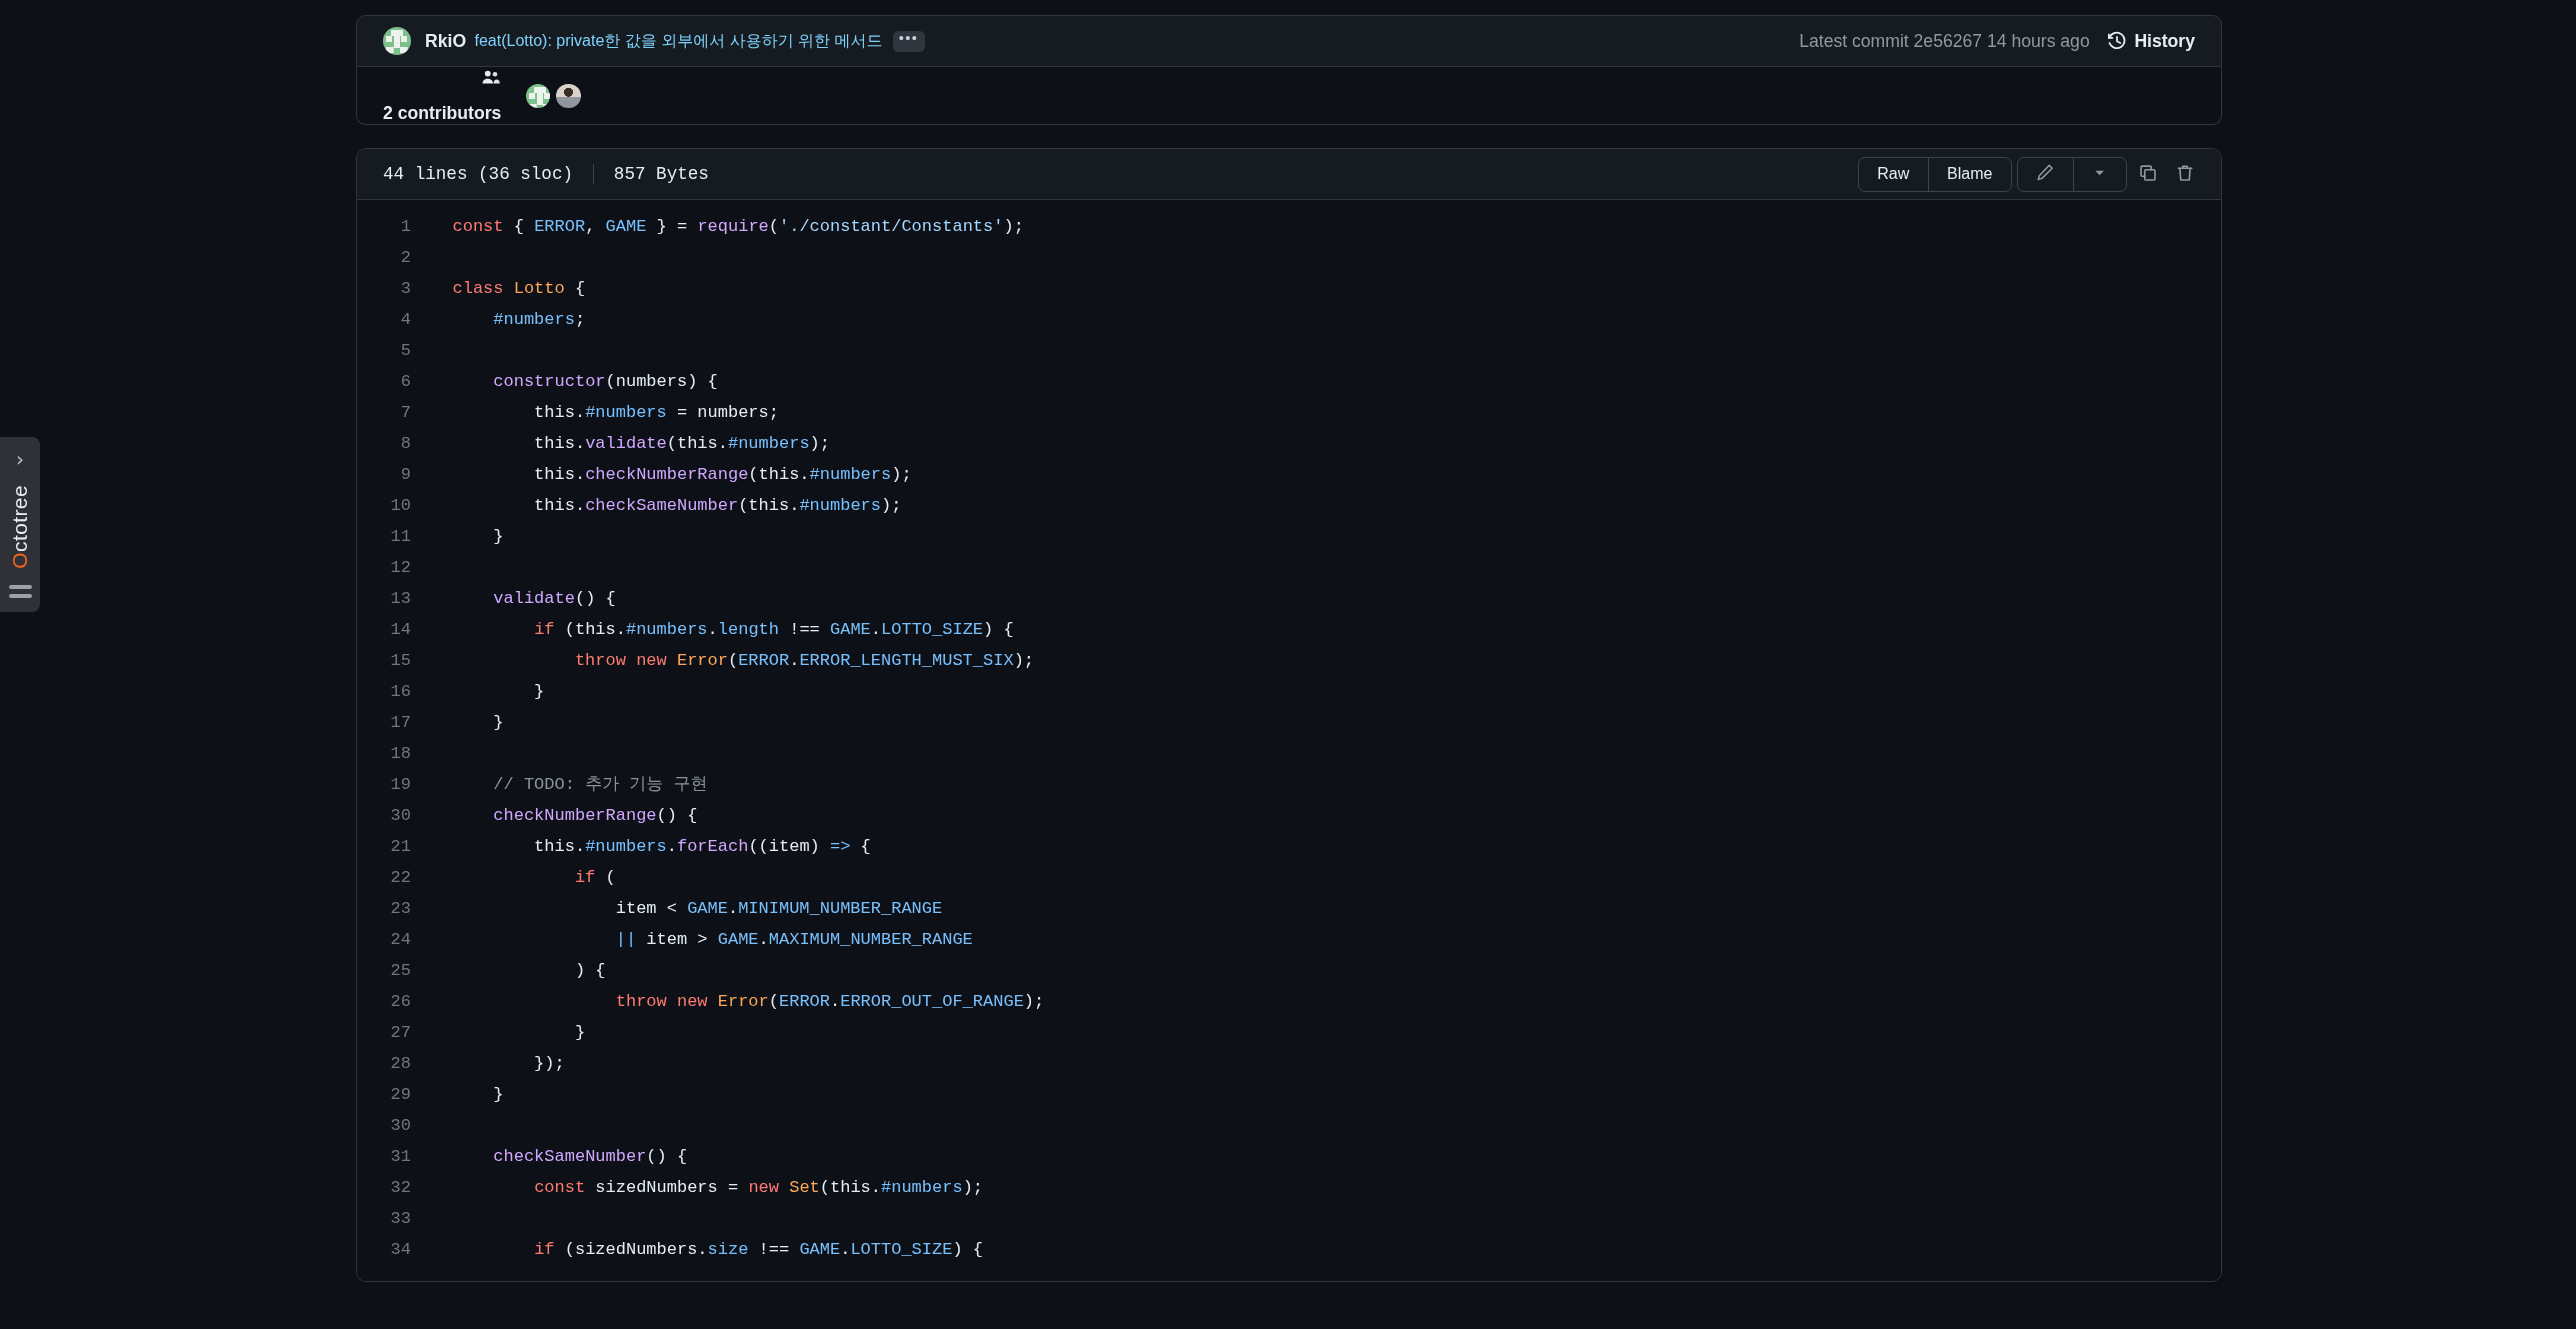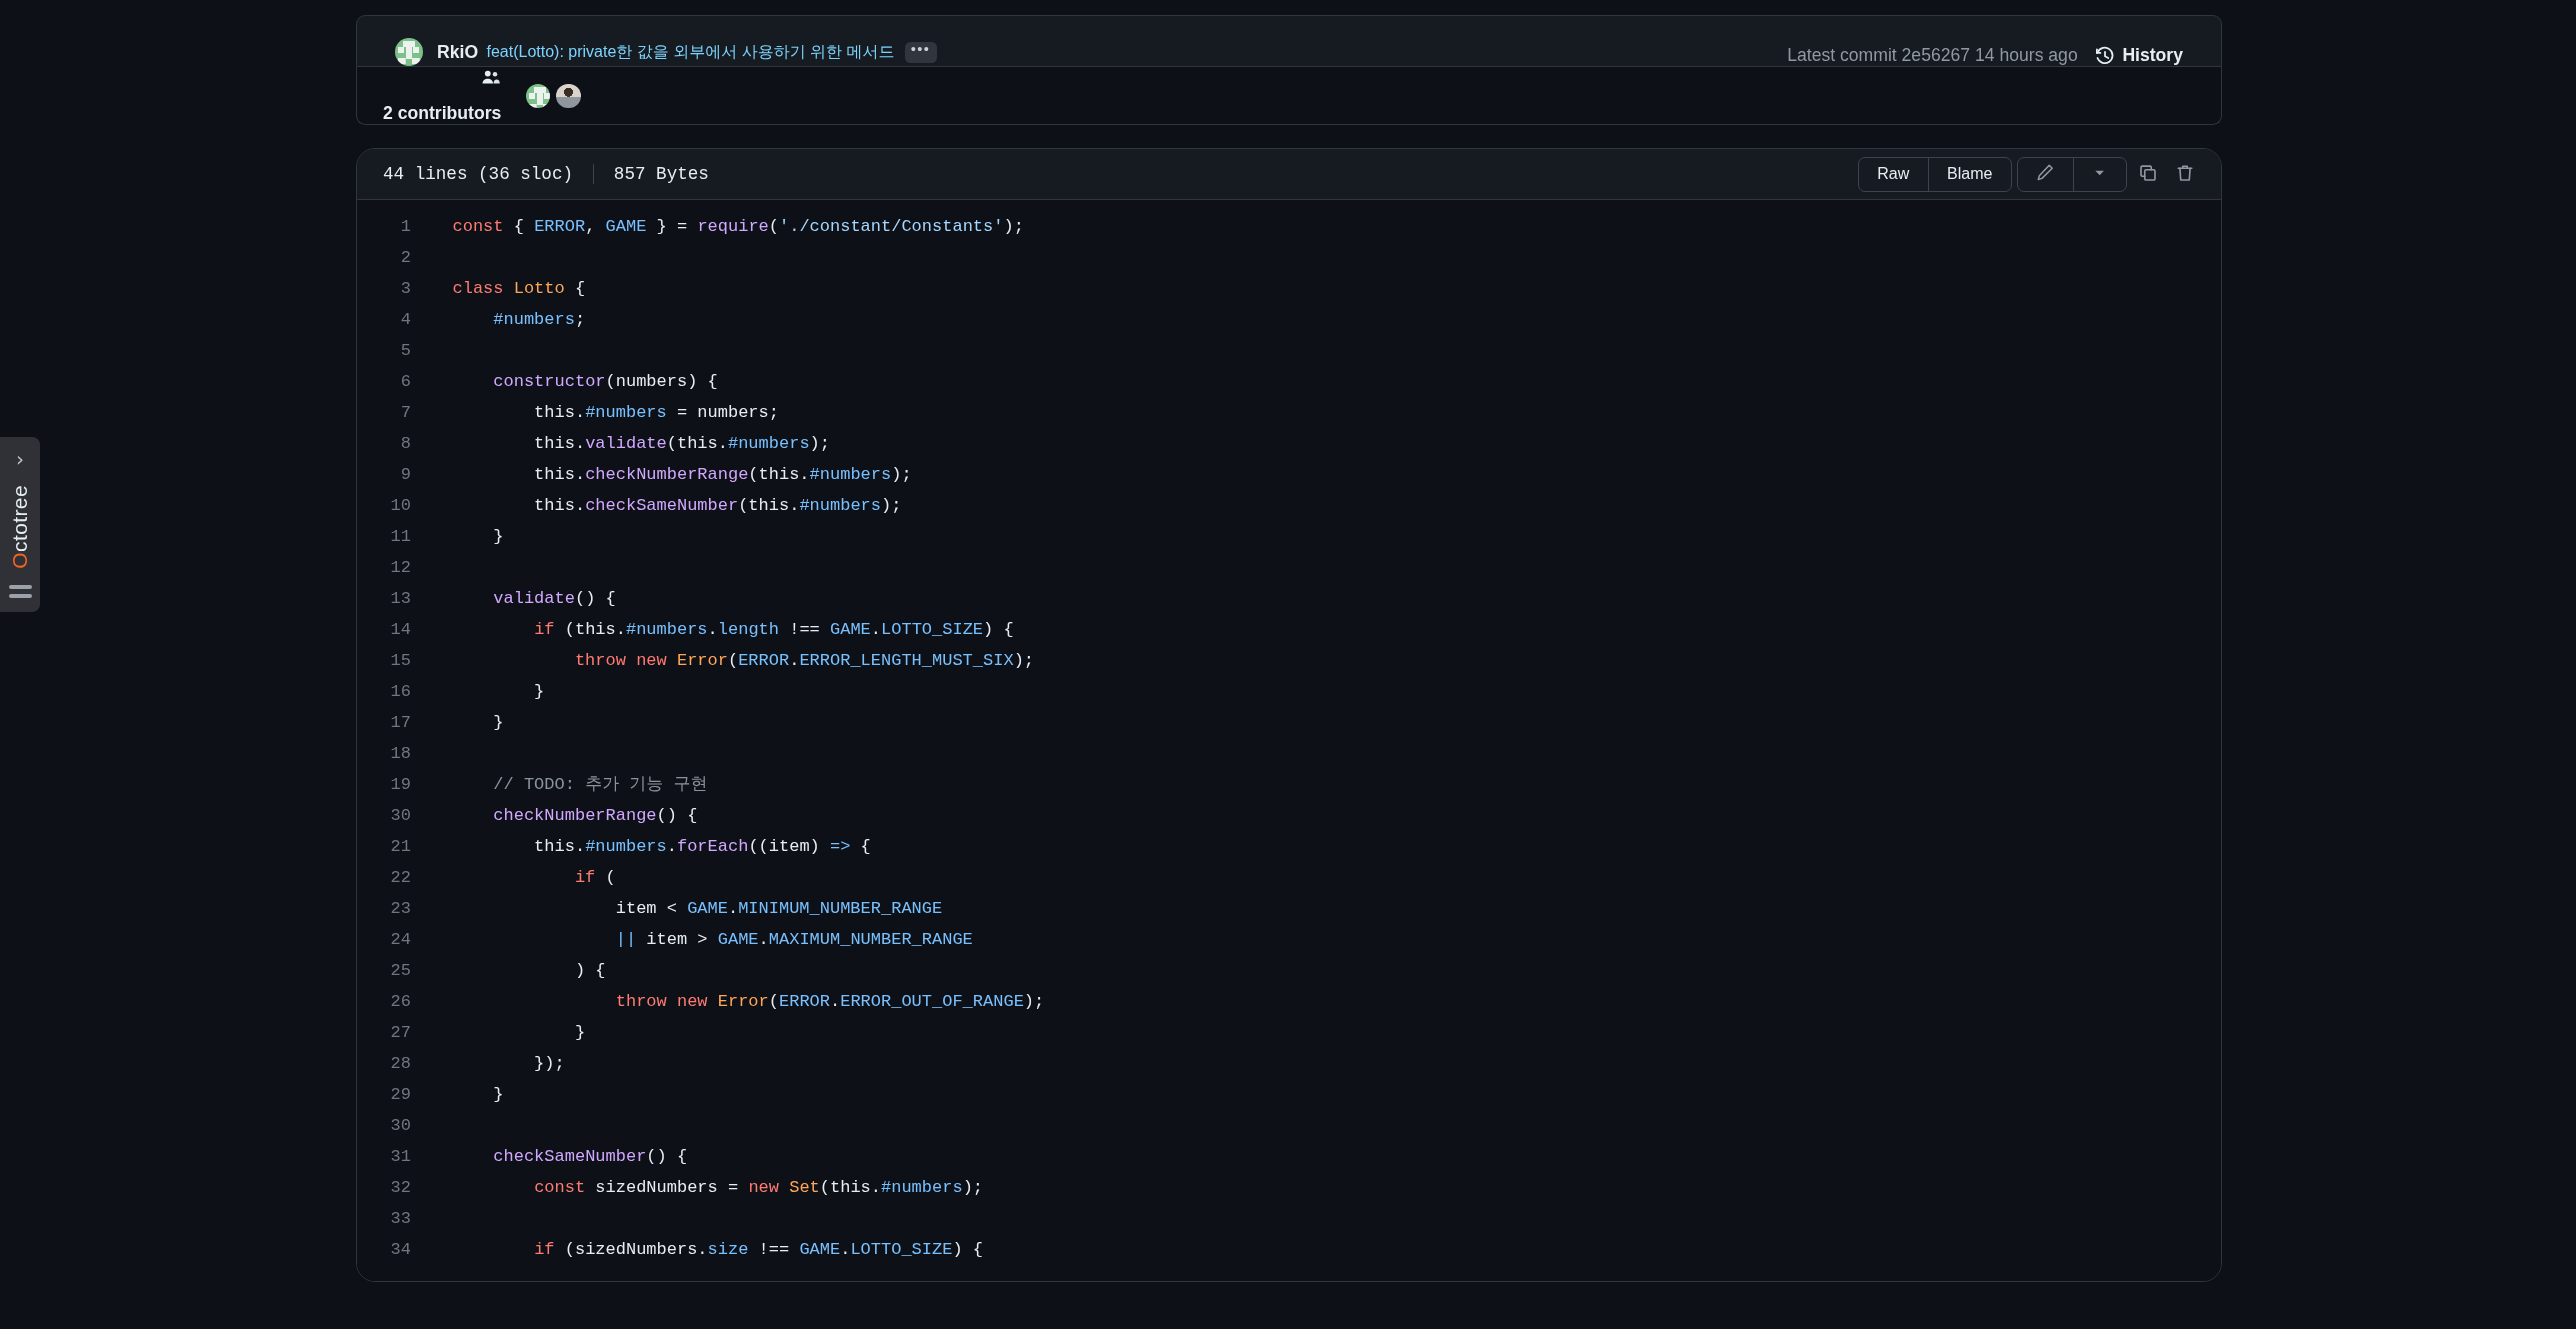--- a/index.html
+++ b/index.html
@@ -68,22 +68,22 @@
     width: 1866px;
   }
 
   
   .commit-box {
     border: 0.8px solid #30363d;
     border-radius: 9.2px 9.2px 0 0;
     background: #161b22;
     height: 52px;
     display: flex;
-    align-items: flex-end;
-    padding: 0 38px;
+    align-items: center;
+    padding: 0 26px;
     justify-content: space-between;
   }
   .commit-left { display: flex; align-items: center; gap: 0; min-width: 0; }
 
   .avatar {
     width: 28px; height: 28px;
     border-radius: 50%;
     flex: none;
     position: relative;
     overflow: hidden;
@@ -162,21 +162,21 @@
     display: flex; align-items: flex-end; gap: 10px;
     color: #e6edf3; font-size: 17.6px; font-weight: bold; flex-direction: column;
   }
   .contrib-avatars { display: flex; align-items: center; gap: 6.1px; margin-left: 12.3px; }
   .contrib-avatars .avatar { width: 24.5px; height: 24.5px; }
 
   
   .file-box {
     margin-top: 23px;
     border: 0.8px solid #30363d;
-    border-radius: 19px;
+    border-radius: 10px;
     background: #0d1117;
     overflow: hidden;
   }
   .file-header {
     background: #161b22;
     height: 51px;
     display: flex;
     align-items: center;
     justify-content: space-between;
     padding: 0 20px 0 26px;

